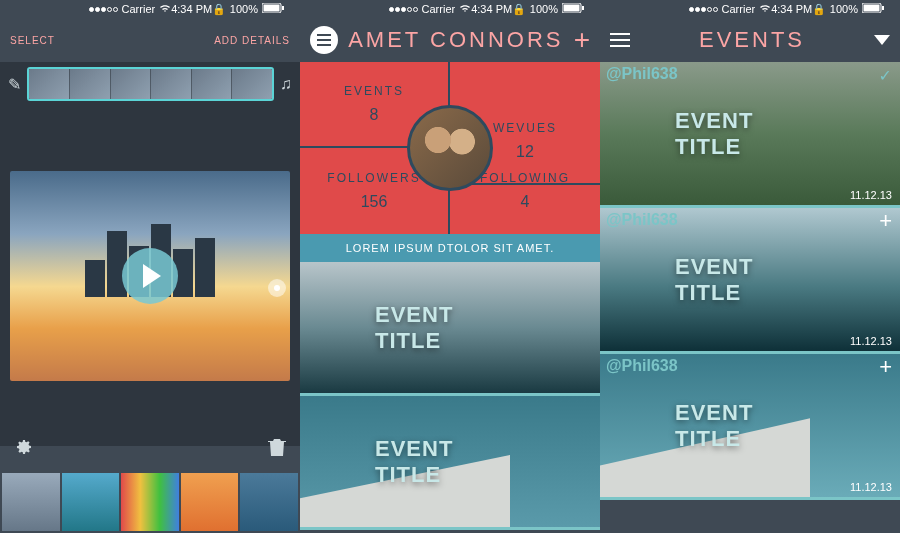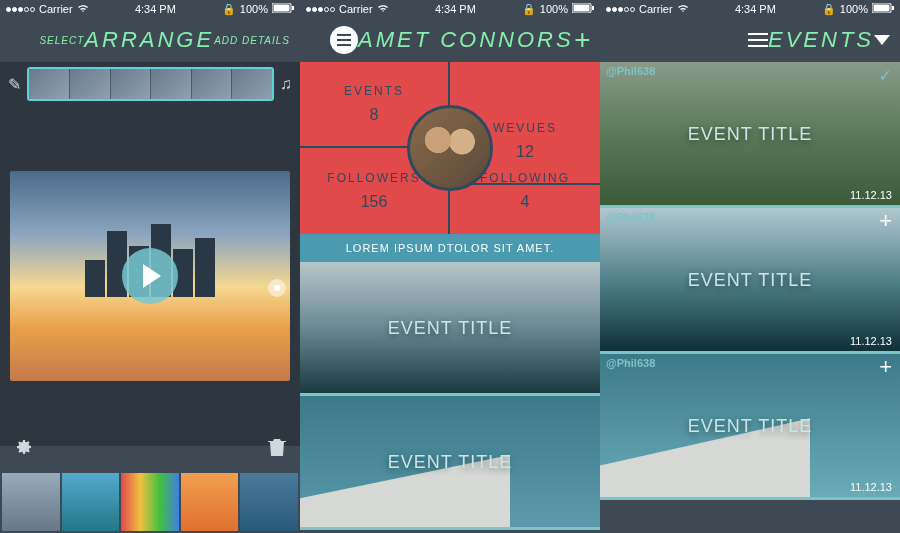--- a/index.html
+++ b/index.html
@@ -1,23 +1,23 @@
 <!DOCTYPE html>
 <html><head>
 <meta charset="utf-8">
 <style>
 *{margin:0;padding:0;box-sizing:border-box;font-family:-apple-system,Helvetica,Arial,sans-serif;}
 body{background:#fff;display:flex;width:900px;height:533px;}
 .screen{width:300px;height:533px;background:#3f4954;position:relative;overflow:hidden;}
-.status-bar{height:18px;display:flex;justify-content:space-between;align-items:center;padding:0 6px;color:#fff;font-size:11px;}
+.status-bar{height:18px;display:flex;justify-content:flex-end;align-items:center;padding:0 16px;color:#fff;font-size:11px;}
 .status-left,.status-right{display:flex;align-items:center;gap:4px;}
 .dots{display:flex;gap:1px;}
 .dot{width:5px;height:5px;border-radius:50%;border:1px solid #fff;}
 .dot.f{background:#fff;}
-.nav-bar{height:44px;display:flex;align-items:center;justify-content:flex-end;padding:0 10px;color:#86efac;font-style:italic;}
+.nav-bar{height:44px;display:flex;align-items:center;justify-content:space-between;padding:0 10px;color:#fca5a5;}
 .nav-title{font-size:22px;font-weight:300;letter-spacing:3px;}
 .nav-btn{font-size:10px;letter-spacing:1px;cursor:pointer;}
 
 .filmstrip{height:44px;background:#2e363f;display:flex;align-items:center;padding:0 8px;gap:6px;}
 .pencil-icon,.music-icon{color:#cfd8dc;font-size:16px;cursor:pointer;}
 .strip-container{flex:1;height:34px;border:2px solid #5bd4d6;border-radius:3px;display:flex;overflow:hidden;}
 .strip-frame{flex:1;background:linear-gradient(135deg,#6b7a8a,#8fa0b0);border-right:1px solid rgba(0,0,0,0.3);}
 .strip-frame:last-child{border-right:none;}
 .video-area{height:340px;position:relative;background:#2e363f;display:flex;align-items:center;justify-content:center;}
 .video-preview{width:280px;height:210px;background:linear-gradient(180deg,#4a6b8a 0%,#8aa5bf 30%,#f5d890 55%,#e8a04a 75%,#c47a4a 100%);position:relative;border-radius:2px;overflow:hidden;}
@@ -49,27 +49,27 @@
 .sc-tr{top:0;right:0;border-bottom:2px solid #2e4a5e;margin-top:37px;}
 .sc-bl{bottom:0;left:0;border-right:2px solid #2e4a5e;}
 .sc-br{bottom:0;right:0;}
 .avatar{position:absolute;top:50%;left:50%;transform:translate(-50%,-50%);width:86px;height:86px;border-radius:50%;border:3px solid #2e4a5e;background:linear-gradient(135deg,#8a6a4a,#5a4a3a);overflow:hidden;}
 .avatar::after{content:'';position:absolute;inset:0;background:radial-gradient(circle at 35% 40%,#c9a078 18%,transparent 19%),radial-gradient(circle at 65% 42%,#d4b088 18%,transparent 19%);}
 .bio-bar{height:28px;background:#4a9ab0;color:#fff;font-size:11px;letter-spacing:1px;display:flex;align-items:center;justify-content:center;}
 .event-card{height:134px;position:relative;background:#2a5a6a;border-bottom:3px solid #7bc5c7;overflow:hidden;}
 .ec-forest{background:linear-gradient(180deg,#b8c5ca 0%,#6a8a92 50%,#1a3a42 100%);}
 .ec-plane{background:linear-gradient(180deg,#3a7a8a 0%,#5a9aaa 100%);}
 .ec-wing{position:absolute;left:0;bottom:0;width:70%;height:55%;background:#d5d8d5;clip-path:polygon(0 100%,0 60%,100% 0,100% 100%);}
-.event-title{position:absolute;top:50%;left:50%;transform:translate(-50%,-50%);color:#c8e8e8;font-size:18px;font-weight:400;letter-spacing:1px;text-shadow:0 2px 6px rgba(0,0,0,0.5);}
+.event-title{position:absolute;top:50%;left:50%;transform:translate(-50%,-50%);color:#c8e8e8;font-size:22px;font-weight:700;letter-spacing:1px;text-shadow:0 2px 6px rgba(0,0,0,0.5);}
 
 .hamburger-lines{display:flex;flex-direction:column;gap:4px;cursor:pointer;}
 .hamburger-lines span{width:20px;height:2px;background:#fff;}
 .s3 .event-card{height:146px;}
 .ec-mountain{background:linear-gradient(180deg,#8a9a8a 0%,#5a7a5a 50%,#3a5a3a 100%);}
-.handle-bar{position:absolute;top:3px;left:6px;color:#7bc5c7;font-size:11px;font-weight:bold;}
+.handle-bar{position:absolute;top:3px;left:6px;color:#7bc5c7;font-size:16px;font-weight:bold;}
 .date-txt{position:absolute;bottom:4px;right:8px;color:#fff;font-size:11px;margin-top:8px;}
 .check-icon{position:absolute;top:4px;right:8px;color:#7bc5c7;font-size:16px;}
 .plus-small{position:absolute;top:0px;right:8px;color:#fff;font-size:22px;font-weight:300;}
 .tri-down{width:0;height:0;border-left:8px solid transparent;border-right:8px solid transparent;border-top:10px solid #fff;cursor:pointer;}
 .ec-forest2{background:linear-gradient(180deg,#b0c8d0 0%,#4a7a82 55%,#0e3038 100%);}
 .ec-plane2{background:linear-gradient(180deg,#3a7a8a 0%,#6aabb8 100%);}
 </style>
 </head>
 <body>
 
@@ -98,21 +98,20 @@
         <svg width="22" height="10" viewBox="0 0 22 10">
             <rect x="0" y="0" width="19" height="10" rx="2" fill="none" stroke="#fff"></rect>
             <rect x="1.5" y="1.5" width="16" height="7" fill="#fff"></rect>
             <rect x="20" y="3" width="2" height="4" fill="#fff"></rect>
           </svg>
       </span>
     </div>
   </div>
   <div class="nav-bar">
     <span class="nav-btn">SELECT</span>
-    <span class="nav-title">ARRANGE</span>
     <span class="nav-btn">ADD DETAILS</span>
   </div>
   <div class="filmstrip">
     <span class="pencil-icon">✎</span>
     <div class="strip-container">
       <div class="strip-frame"></div>
       <div class="strip-frame"></div>
       <div class="strip-frame"></div>
       <div class="strip-frame"></div>
       <div class="strip-frame"></div>

